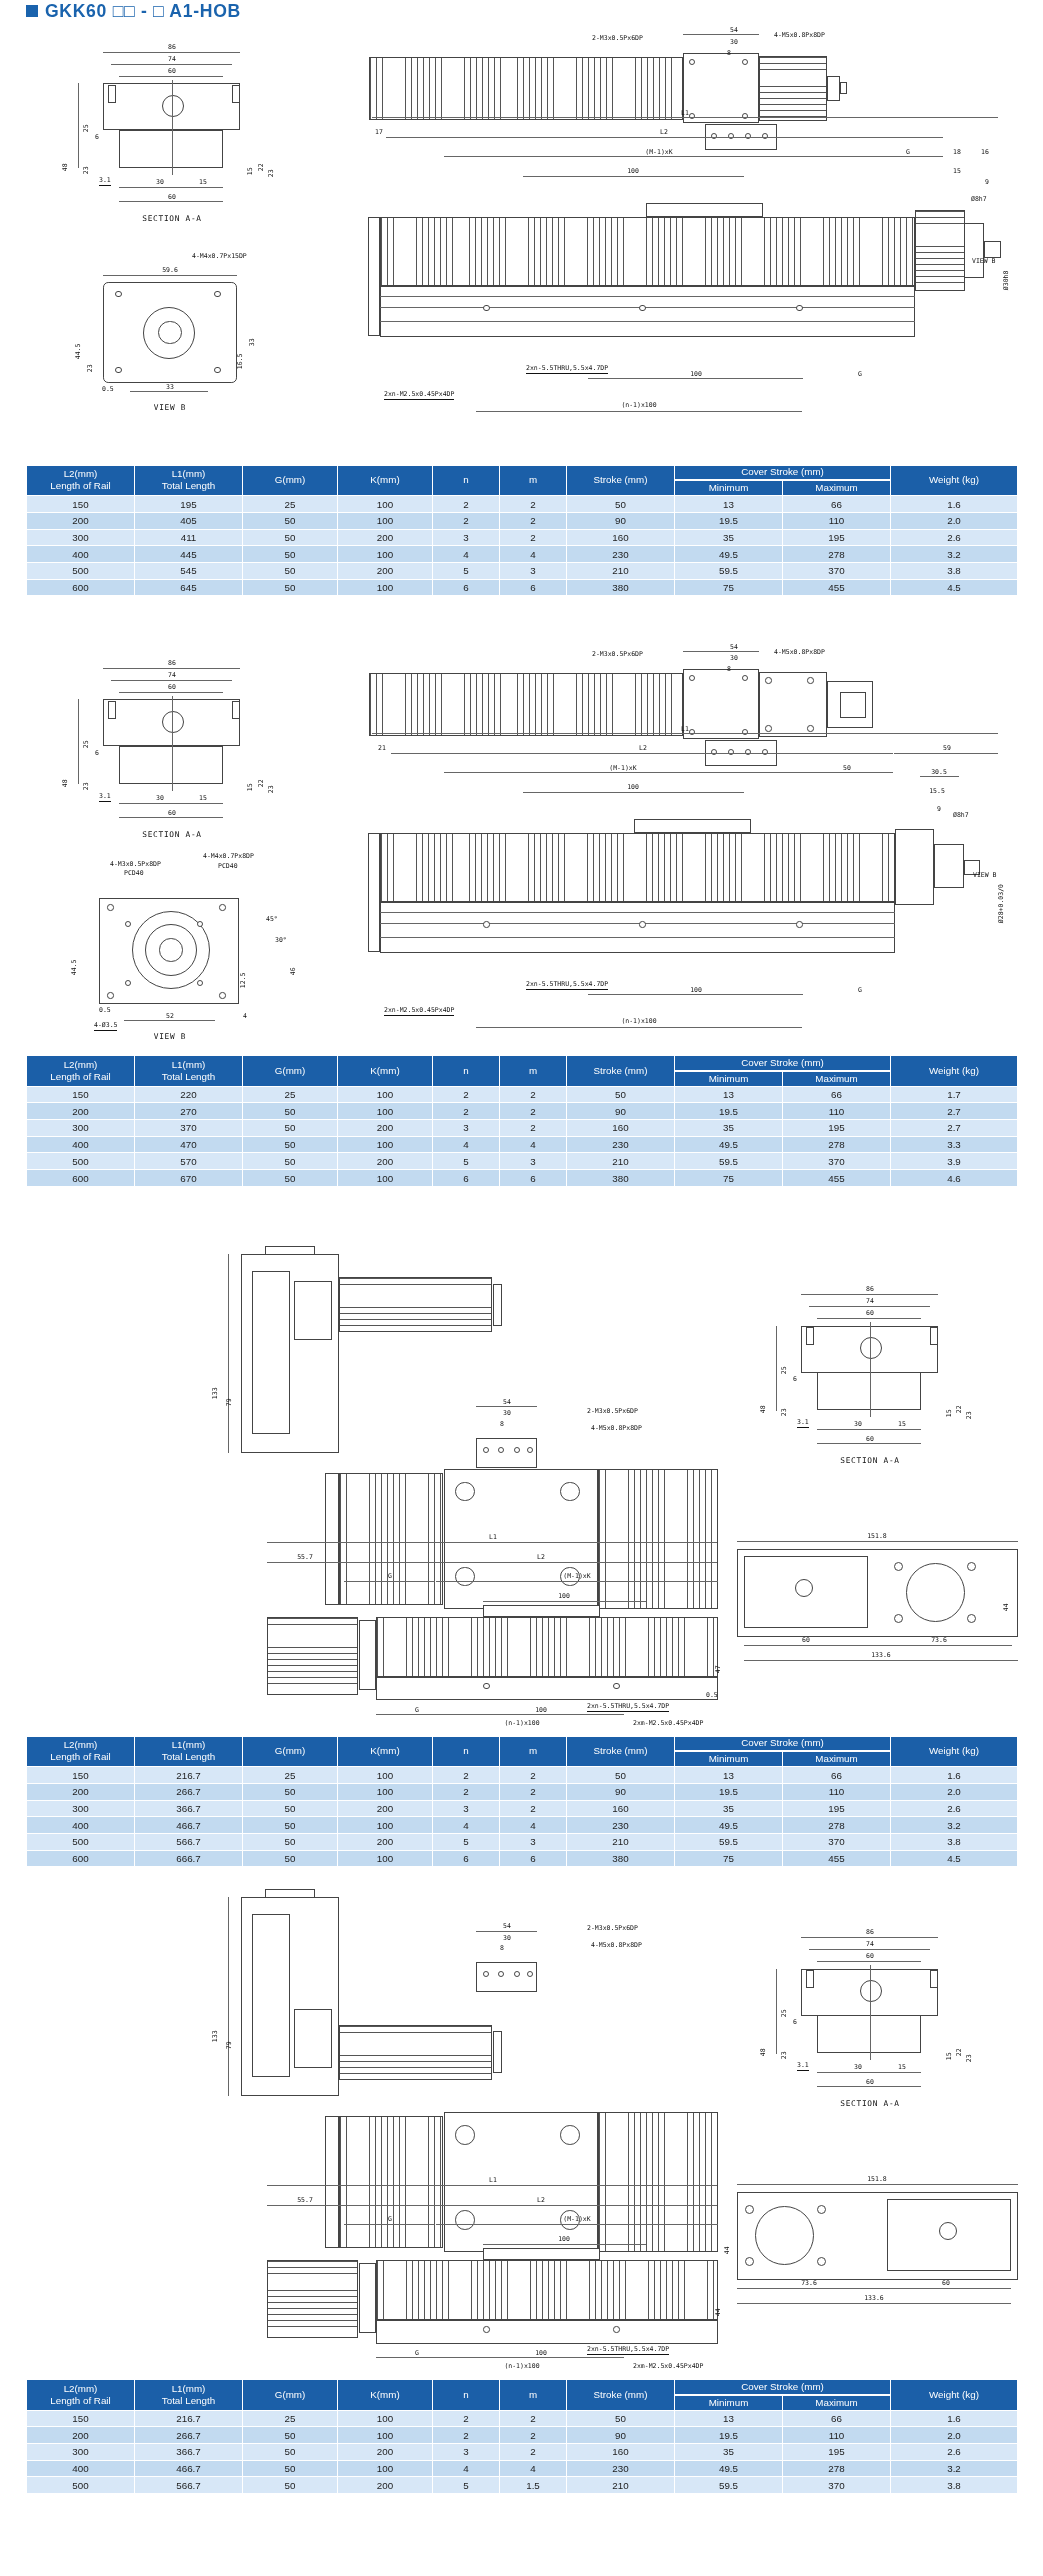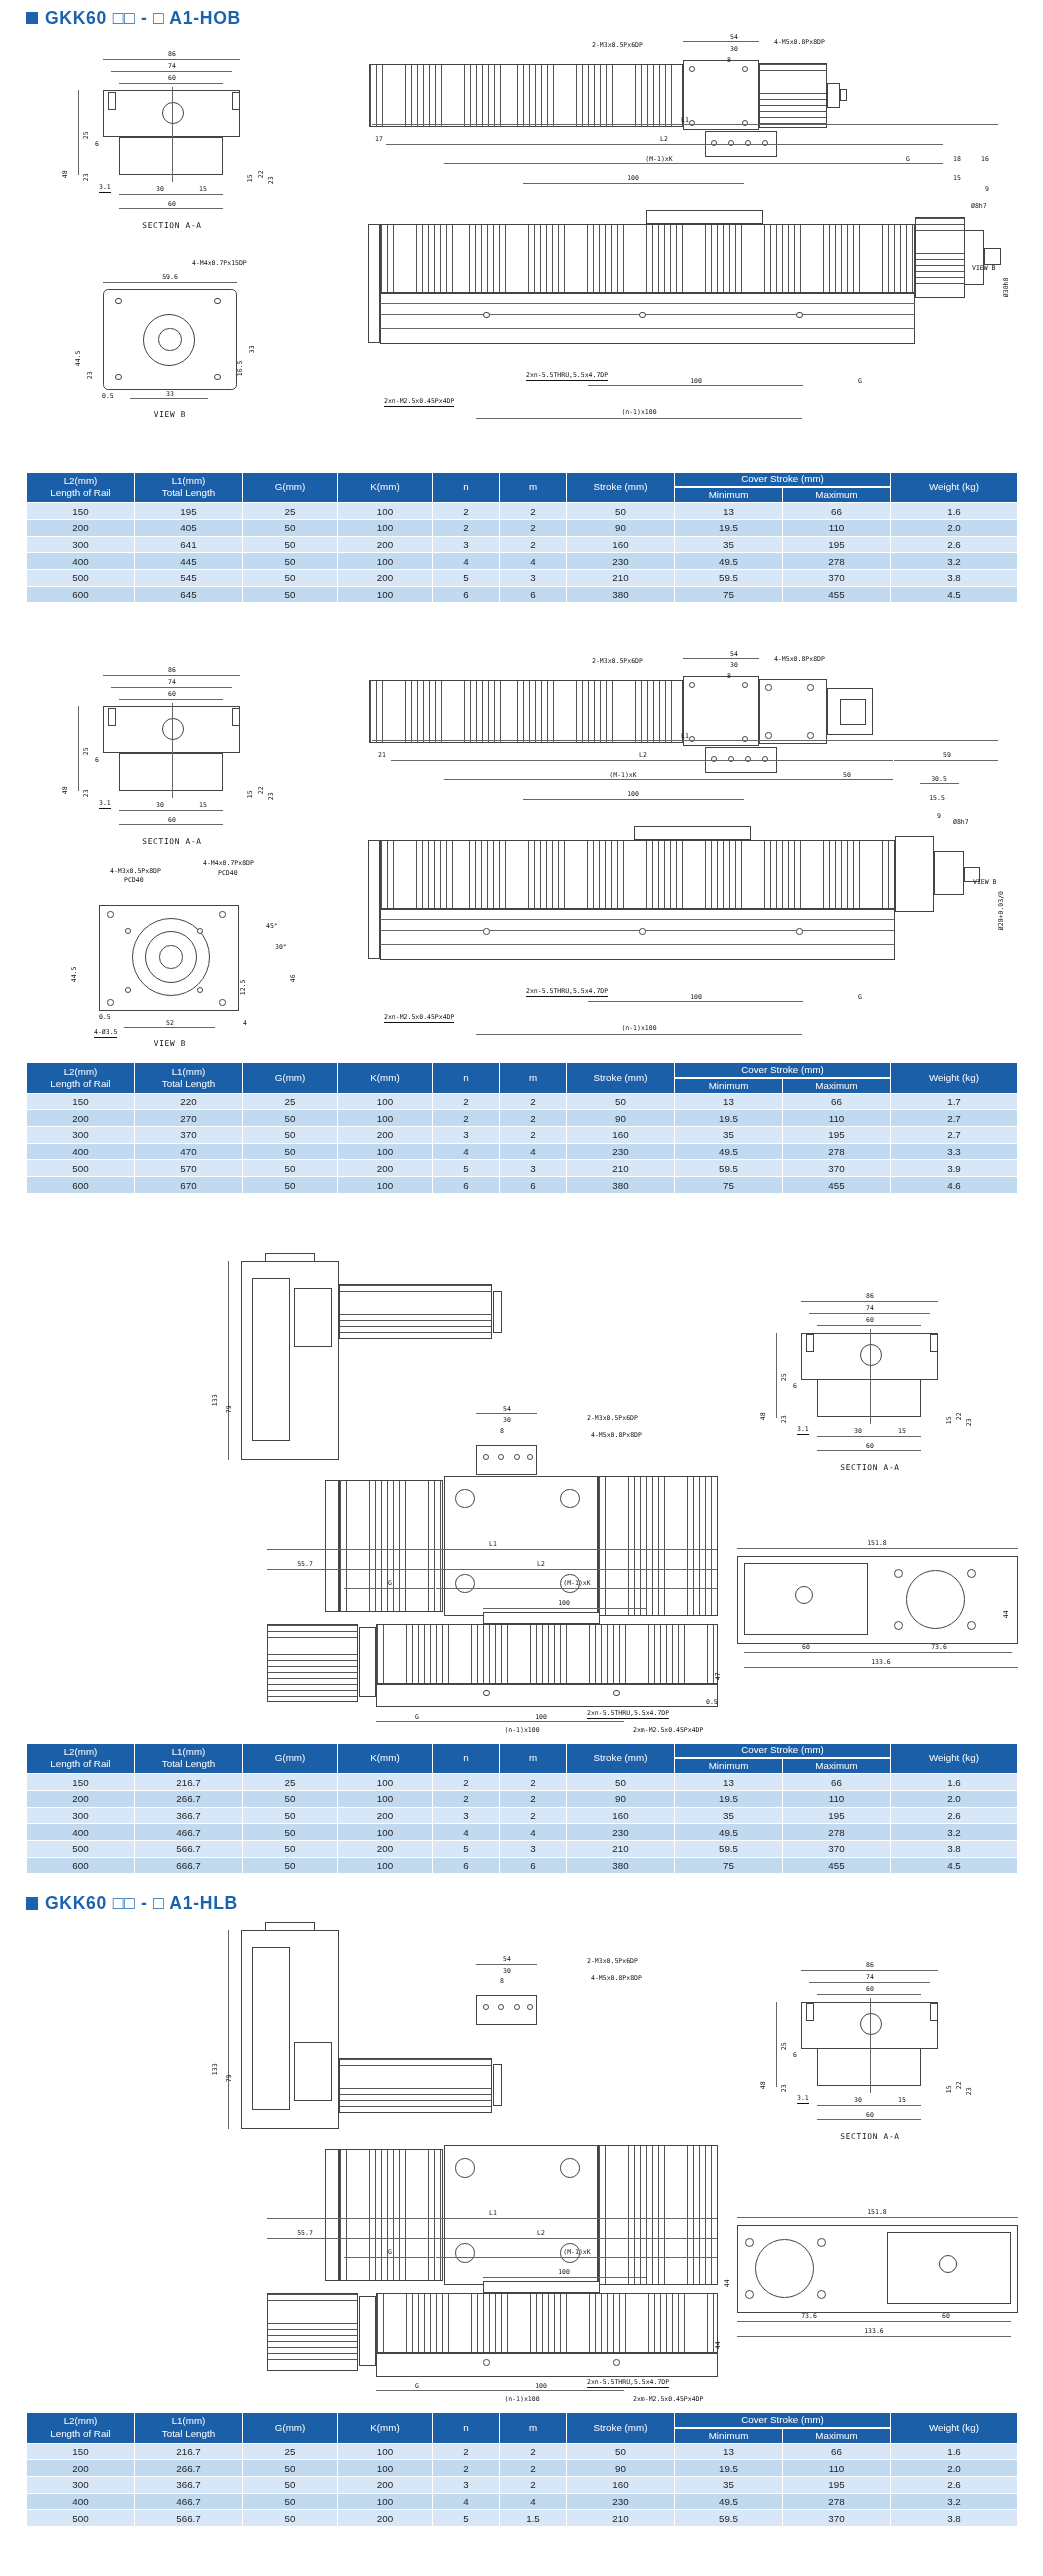--- a/index.html
+++ b/index.html
@@ -24,21 +24,21 @@
   .circ{position:absolute;border:0.7px solid #444;border-radius:50%;background:#fff;box-sizing:border-box;}
   table.spec{border-collapse:collapse;width:992px;table-layout:fixed;margin-top:7.8px;}
   .spec th{background:#1b5fa8;color:#fff;font-weight:normal;font-size:9.8px;border:1.3px solid #fff;padding:0.7px 0;line-height:12.4px;text-align:center;}
   .spec th.cover{border-bottom:2px solid #fff;}
   .spec td{font-size:9.8px;color:#1d1d1d;text-align:center;border:1.3px solid #fff;height:15.7px;padding:0;}
   .spec tbody tr:nth-child(odd) td{background:#d7e7f7;}
   .spec tbody tr:nth-child(even) td{background:#c2daf0;}
   .mt2{margin-top:46px;}
   .mt3{margin-top:55px;}
   .mt4{margin-top:18px;}
-  .mt1{margin-top:7px;}
+  .mt1{margin-top:0;}
 </style>
 </head>
 <body>
 
 <div class="page">
 
 <div class="section mt1">
   <div class="sec-head">
     <span class="bullet"></span>
     <span class="sec-title">GKK60 □□ - □ A1-HOB</span>
@@ -204,21 +204,21 @@
             <td>100</td>
             <td>2</td>
             <td>2</td>
             <td>90</td>
             <td>19.5</td>
             <td>110</td>
             <td>2.0</td>
           </tr>
           <tr>
             <td>300</td>
-            <td>641</td>
+            <td>411</td>
             <td>50</td>
             <td>200</td>
             <td>3</td>
             <td>2</td>
             <td>160</td>
             <td>35</td>
             <td>195</td>
             <td>2.6</td>
           </tr>
           <tr>
@@ -702,24 +702,20 @@
             <td>380</td>
             <td>75</td>
             <td>455</td>
             <td>4.5</td>
           </tr>
         </tbody>
   </table>
 </div>
 
 <div class="section mt4">
-  <div class="sec-head">
-    <span class="bullet"></span>
-    <span class="sec-title">GKK60 □□ - □ A1-HLB</span>
-  </div>
   <div class="draw" style="height:486px">
 
     <span class="bx" style="left:239px;top:3.9px;width:50px;height:9px"></span>
     <span class="bx" style="left:215px;top:11.7px;width:98px;height:199px"></span>
     <span class="bx" style="left:226px;top:29px;width:38px;height:163px"></span>
     <span class="bx" style="left:268px;top:124px;width:38px;height:59px"></span>
     <span class="vl" style="left:202px;top:11.7px;height:199px"></span>
     <span class="dm rot" style="left:193px;top:150px">133</span>
     <span class="dm rot" style="left:207px;top:157px">79</span>
     <span class="hfins" style="left:313px;top:140px;width:153px;height:55px"></span>

